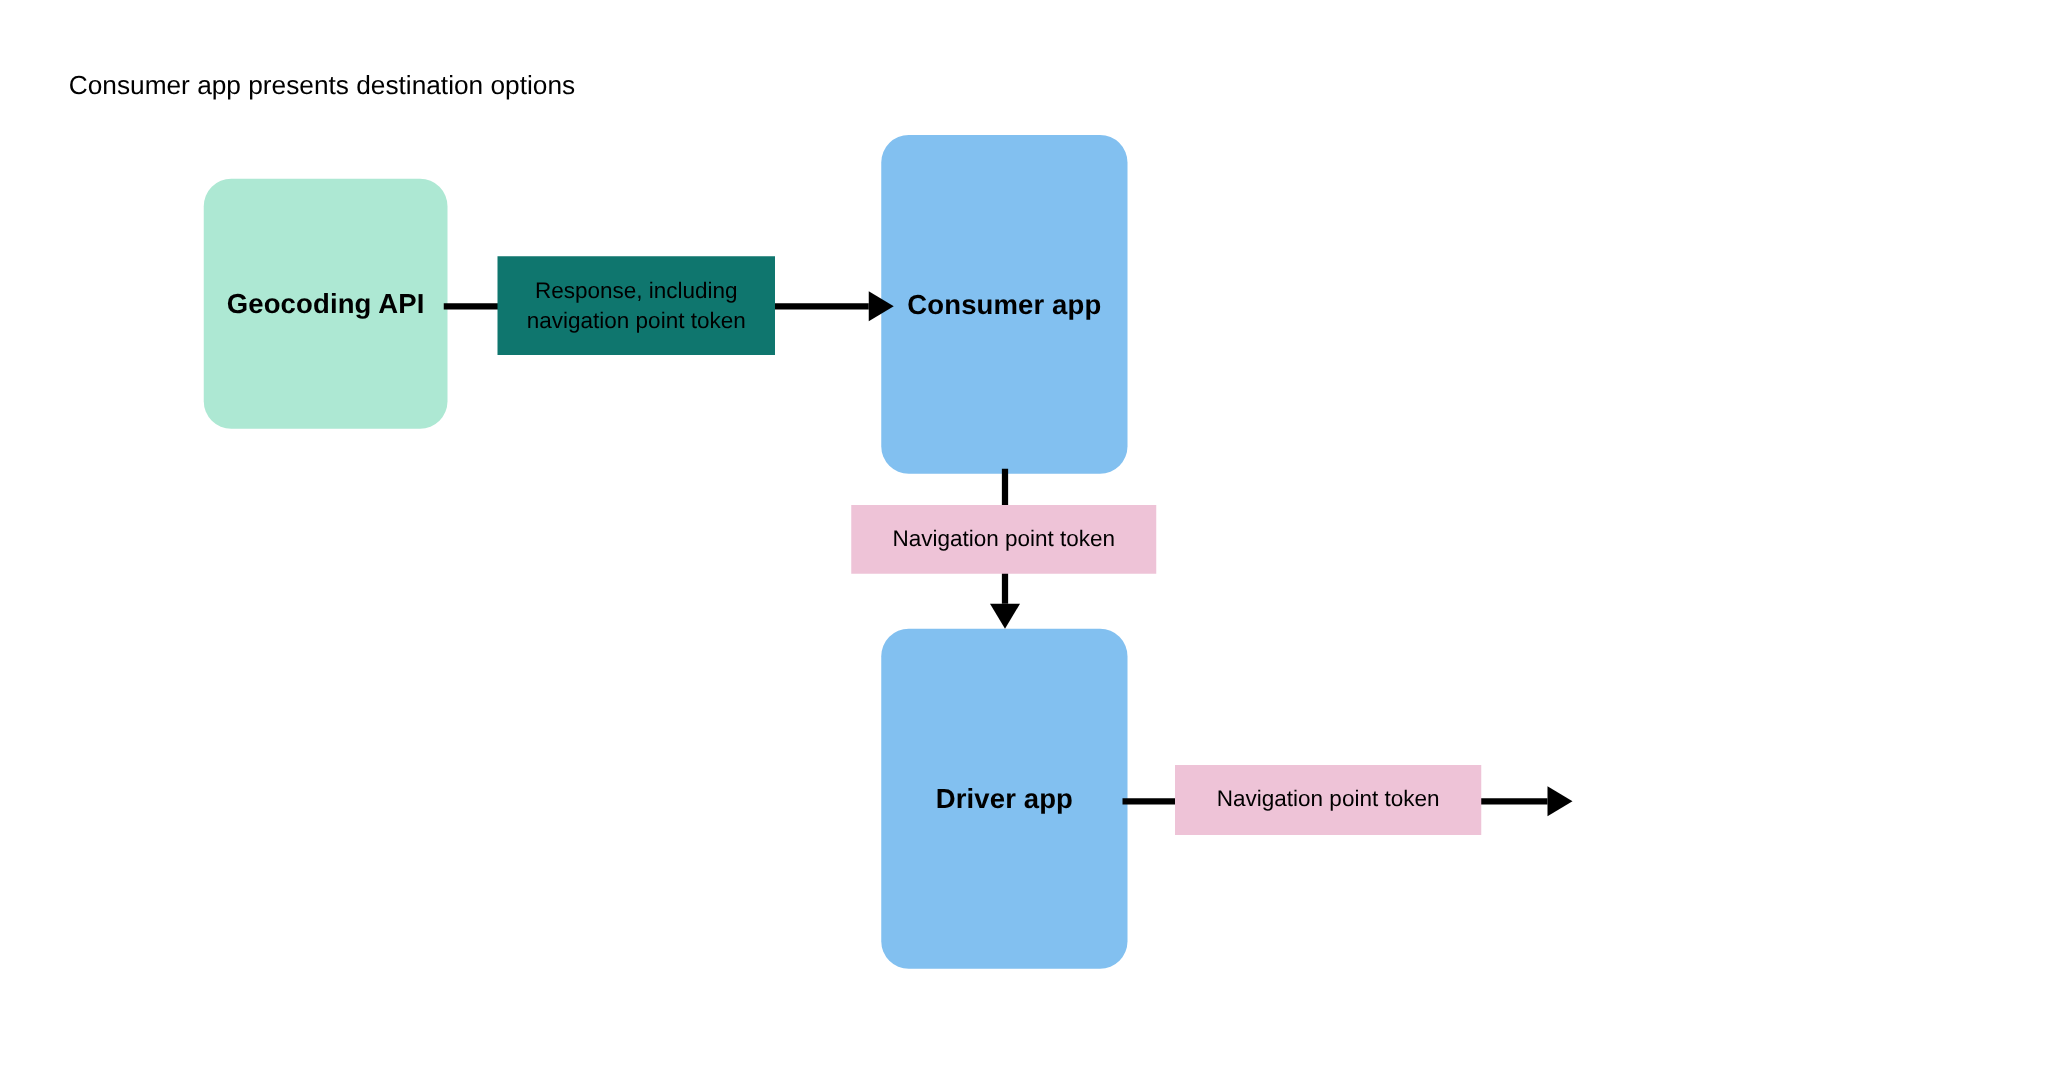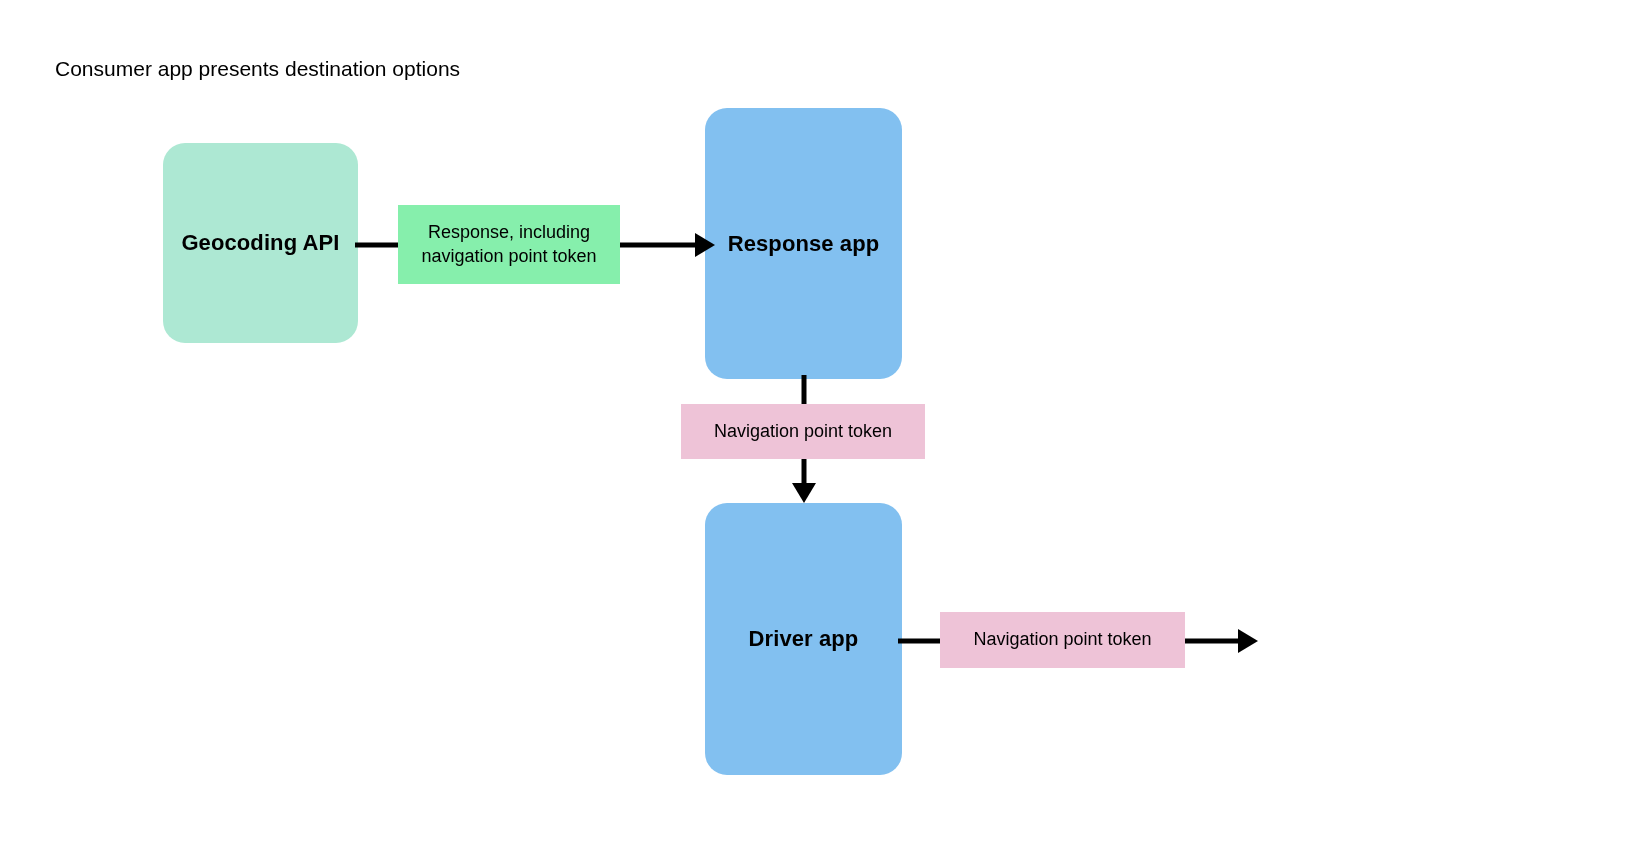--- a/index.html
+++ b/index.html
@@ -100,27 +100,27 @@
       <line x1="0" y1="20" x2="340" y2="20" stroke="#000000" stroke-width="5"></line>
       <polygon points="340,8 360,20 340,32" fill="#000000"></polygon>
     </svg>
   </div>
 
   <div class="node" style="left:163px; top:143px; width:195px; height:200px; background:#ade8d3;">
     <span>Geocoding API</span>
   </div>
 
   <div class="node" style="left:705px; top:108px; width:197px; height:271px; background:#82c0f0;">
-    <span>Response app</span>
+    <span>Consumer app</span>
   </div>
 
   <div class="node" style="left:705px; top:503px; width:197px; height:272px; background:#82c0f0;">
     <span>Driver app</span>
   </div>
 
 
-  <div class="edge-label" style="left:398px; top:205px; width:222px; height:79px; background:#86efac;">Response, including navigation point token</div>
+  <div class="edge-label" style="left:398px; top:205px; width:222px; height:79px; background:#0f766e;">Response, including navigation point token</div>
 
   <div class="edge-label" style="left:681px; top:404px; width:244px; height:55px; background:#eec3d7;">Navigation point token</div>
 
   <div class="edge-label" style="left:940px; top:612px; width:245px; height:56px; background:#eec3d7;">Navigation point token</div>
 
 </div>
 
 </body></html>

